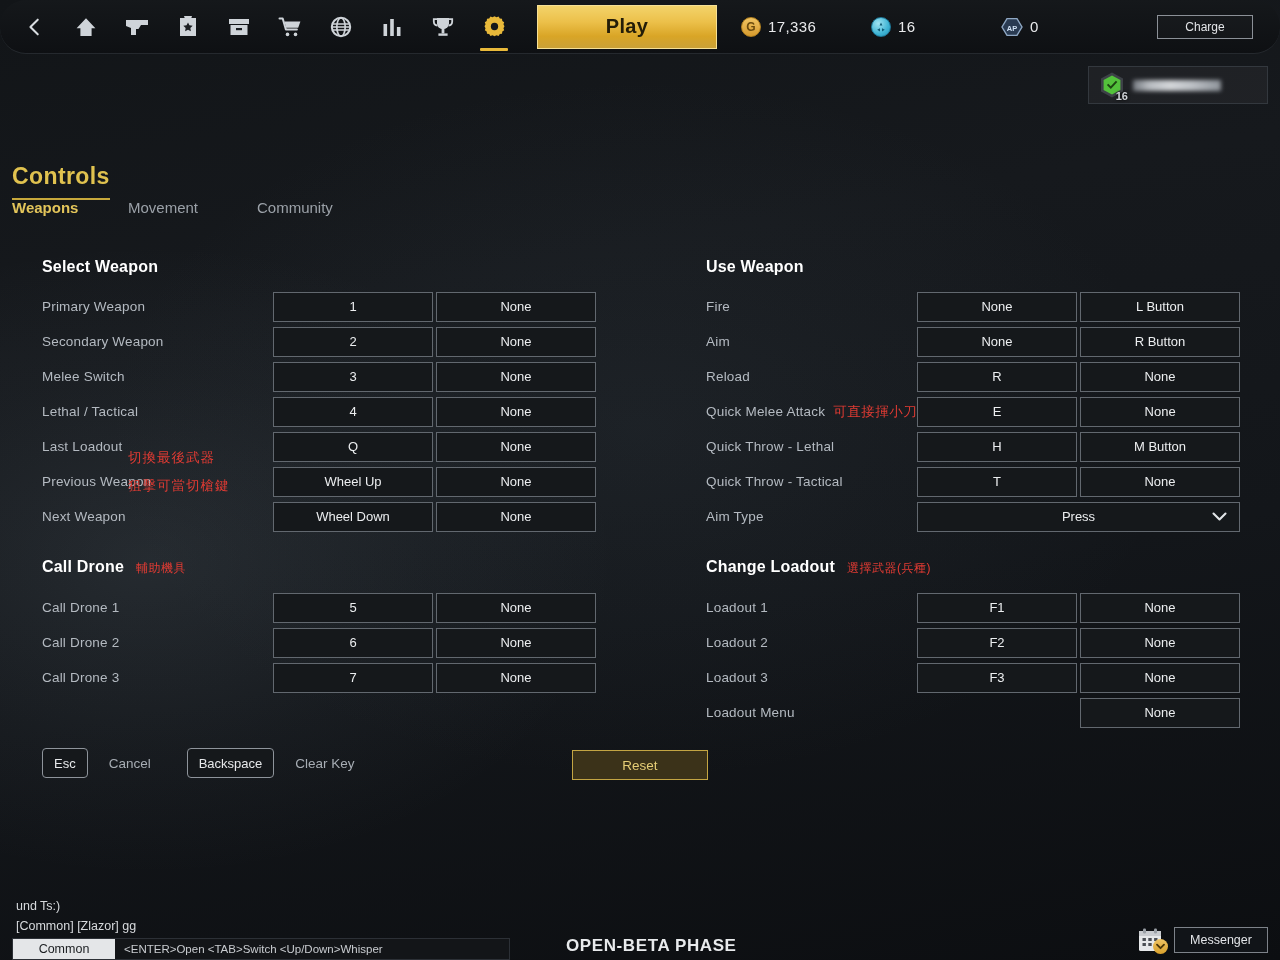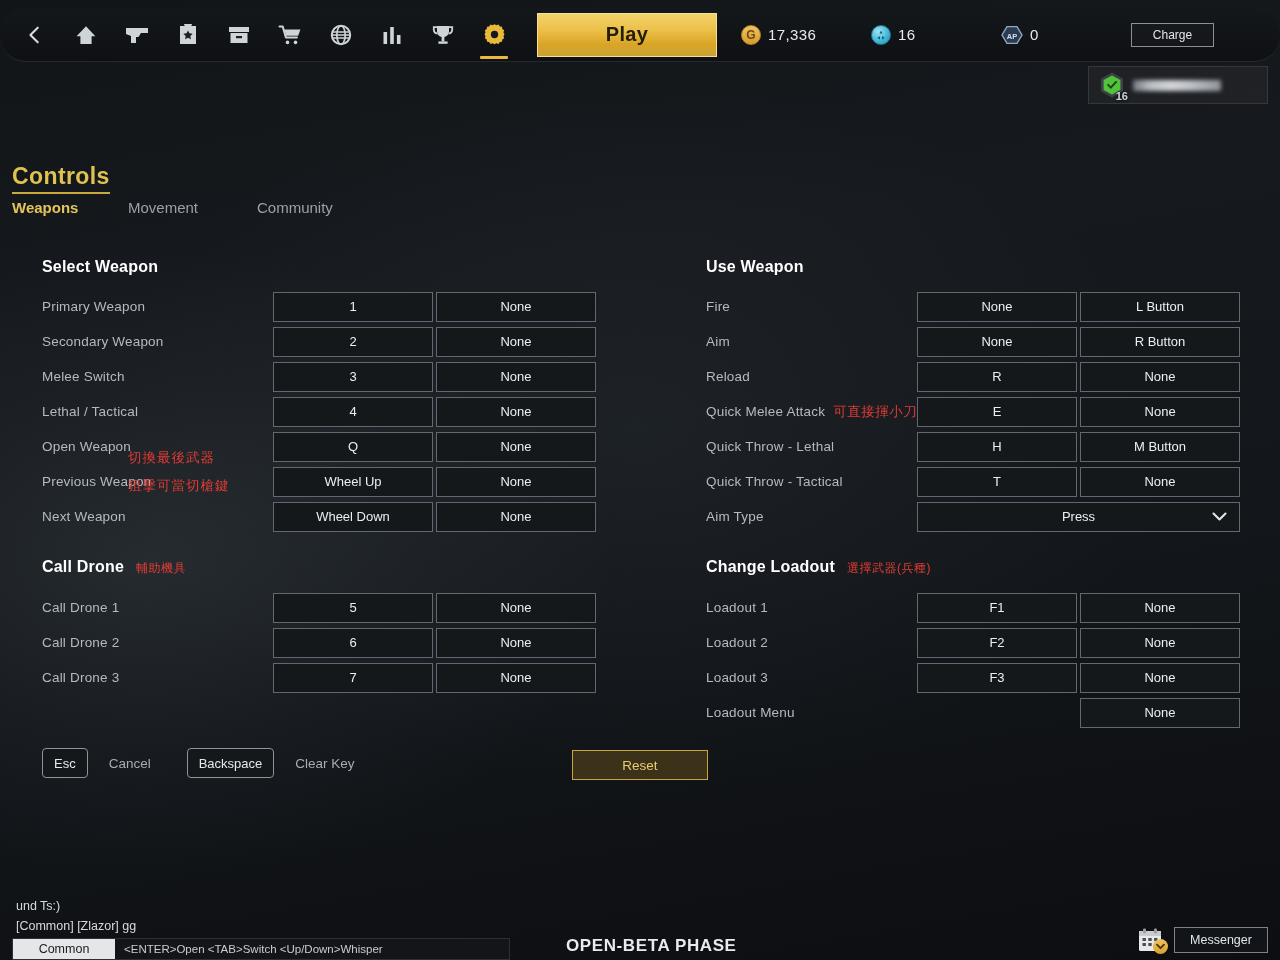--- a/index.html
+++ b/index.html
@@ -12,21 +12,21 @@
   #app {
     position: relative; width: 1280px; height: 960px;
     background:
       radial-gradient(ellipse 620px 420px at 150px 560px, rgba(128,146,158,0.16) 0%, rgba(128,146,158,0.05) 45%, rgba(0,0,0,0) 75%),
       radial-gradient(ellipse 760px 500px at 640px 430px, rgba(86,102,114,0.13) 0%, rgba(0,0,0,0) 70%),
       linear-gradient(170deg, #121518 0%, #16191d 30%, #13161a 62%, #0c0e11 100%);
   }
 
   
   .topbar {
-    position: absolute; left: 0; top: 8px; width: 1280px; height: 54px;
+    position: absolute; left: 0; top: 0; width: 1280px; height: 54px;
     background: linear-gradient(180deg, #15181b 0%, #0e1013 100%);
     border-bottom: 1px solid #25292e;
     display: flex; align-items: center; border-radius: 26px;
   }
   .nav-icons { display: flex; align-items: center; height: 54px; padding-left: 14px; gap: 9px; }
   .nav-ic {
     width: 42px; height: 54px; display: flex; align-items: center; justify-content: center;
     position: relative; cursor: pointer;
   }
   .nav-ic svg { display: block; }
@@ -54,21 +54,21 @@
     display: flex; align-items: center; justify-content: center;
   }
   .tok {
     width: 20px; height: 20px; border-radius: 50%;
     background: radial-gradient(circle at 35% 30%, #9fe4f2 0%, #3fb4d4 60%, #2690b4 100%);
     border: 1px solid #1e7b9c; display: flex; align-items: center; justify-content: center;
   }
   .apic { width: 22px; height: 20px; display:flex; align-items:center; justify-content:center; }
 
   .charge-btn {
-    width: 83px; height: 24px; 
+    width: 96px; height: 24px; margin-left: 26px;
     border: 1px solid #8b9097; background: rgba(255,255,255,0.02);
     color: #e3e5e8; font-size: 12px;
     display: flex; align-items: center; justify-content: center; cursor: pointer;
   }
 
   
   .player-card {
     position: absolute; right: 12px; top: 66px; width: 180px; height: 38px;
     background: rgba(255,255,255,0.045); border: 1px solid #33383e;
     display: flex; align-items: center; padding: 0 10px; gap: 8px;
@@ -82,21 +82,21 @@
   .name-blur {
     height: 11px; width: 88px; border-radius: 1px;
     background: linear-gradient(90deg, #7e838a 0%, #c8ccd1 18%, #e6e9ec 42%, #cfd3d8 66%, #9aa0a7 100%);
     filter: blur(2.1px); opacity: .9;
   }
 
   
   .page-title {
     position: absolute; left: 12px; top: 163px;
     color: #e0c24f; font-size: 23px; font-weight: bold; letter-spacing: .4px;
-    padding-bottom: 2px; border-bottom: 2px solid #c8a93c;
+    padding-bottom: 8px; border-bottom: 2px solid #c8a93c;
   }
   .subtabs { position: absolute; left: 12px; top: 199px; display: flex; gap: 14px; }
   .subtab {
     font-size: 15px; color: #9ba1a8; cursor: pointer; padding-right: 0;
   }
   .subtab.active { color: #e3c55a; font-weight: bold; }
   .subtab + .subtab { margin-left: 0; }
 
   .sec-head {
     display: flex; align-items: baseline; gap: 12px;
@@ -344,21 +344,21 @@
         </div>
       </div>
       <div class="row">
         <div class="row-label">Lethal / Tactical</div>
         <div class="binds">
           <div class="bind">4</div>
           <div class="bind">None</div>
         </div>
       </div>
       <div class="row">
-        <div class="row-label">Open Weapon</div>
+        <div class="row-label">Last Loadout</div>
         <div class="binds">
           <div class="bind">Q</div>
           <div class="bind">None</div>
         </div>
       </div>
       <div class="row">
         <div class="row-label">Previous Weapon</div>
         <div class="binds">
           <div class="bind">Wheel Up</div>
           <div class="bind">None</div>

